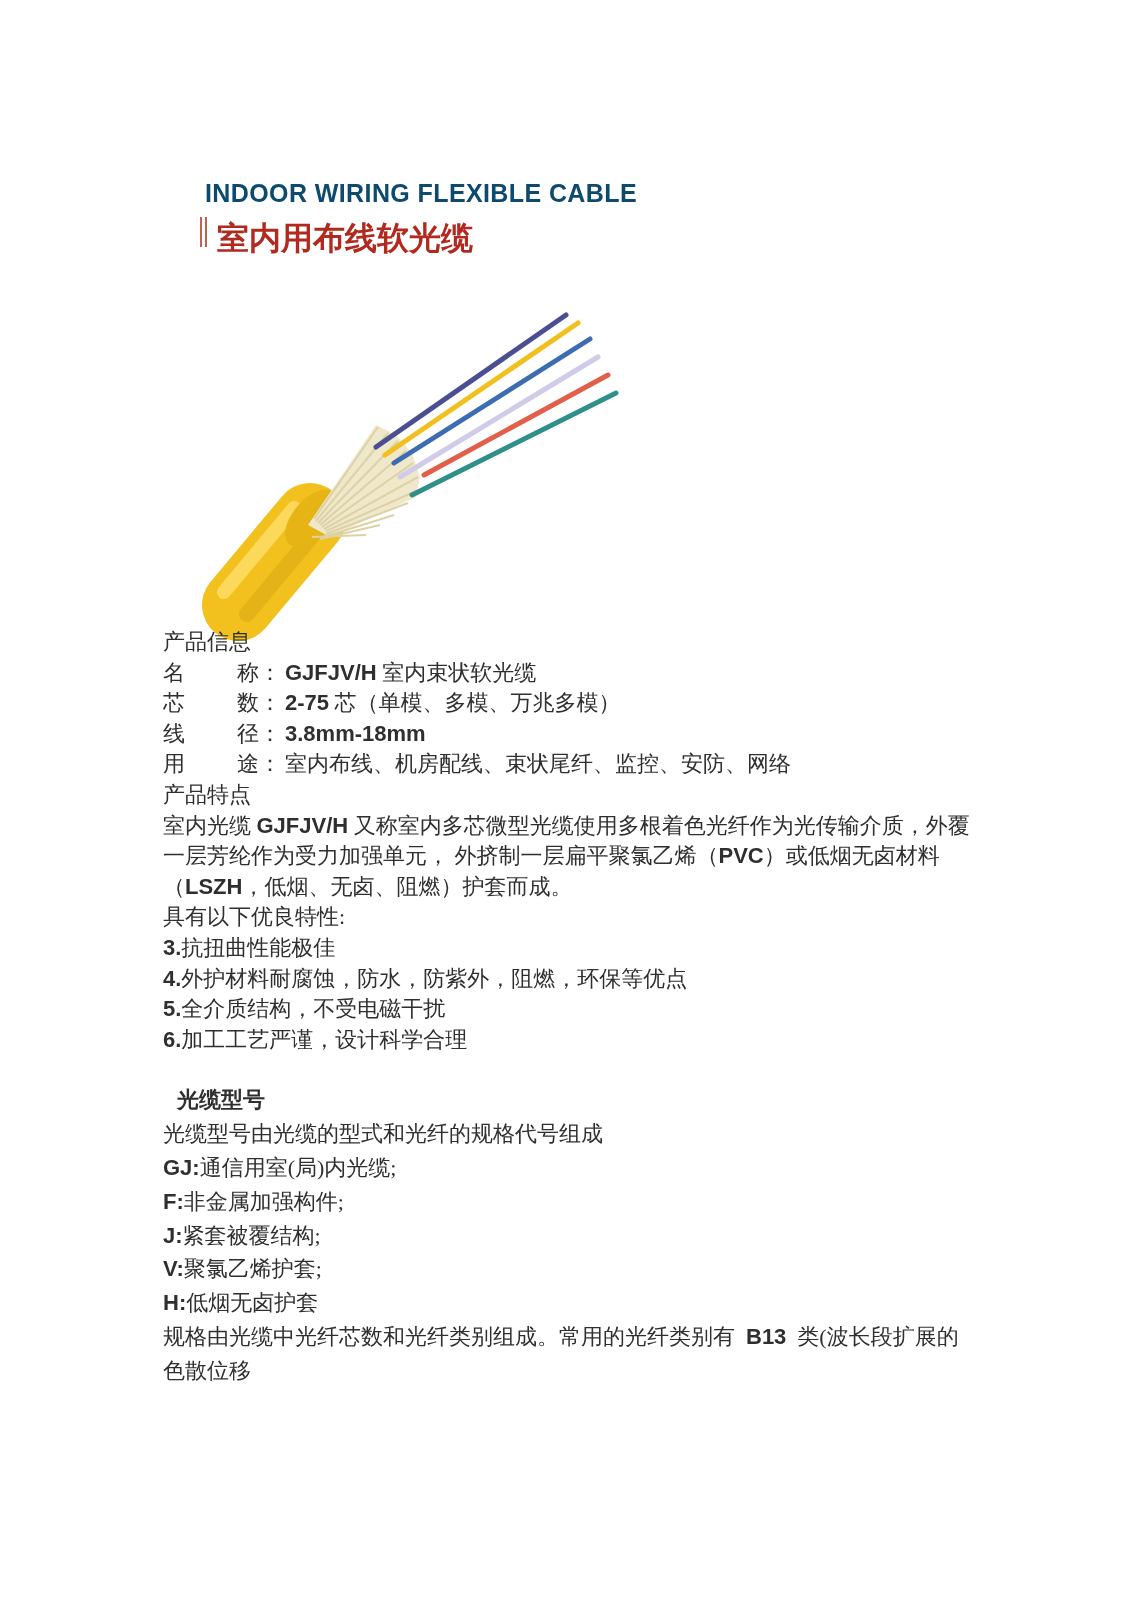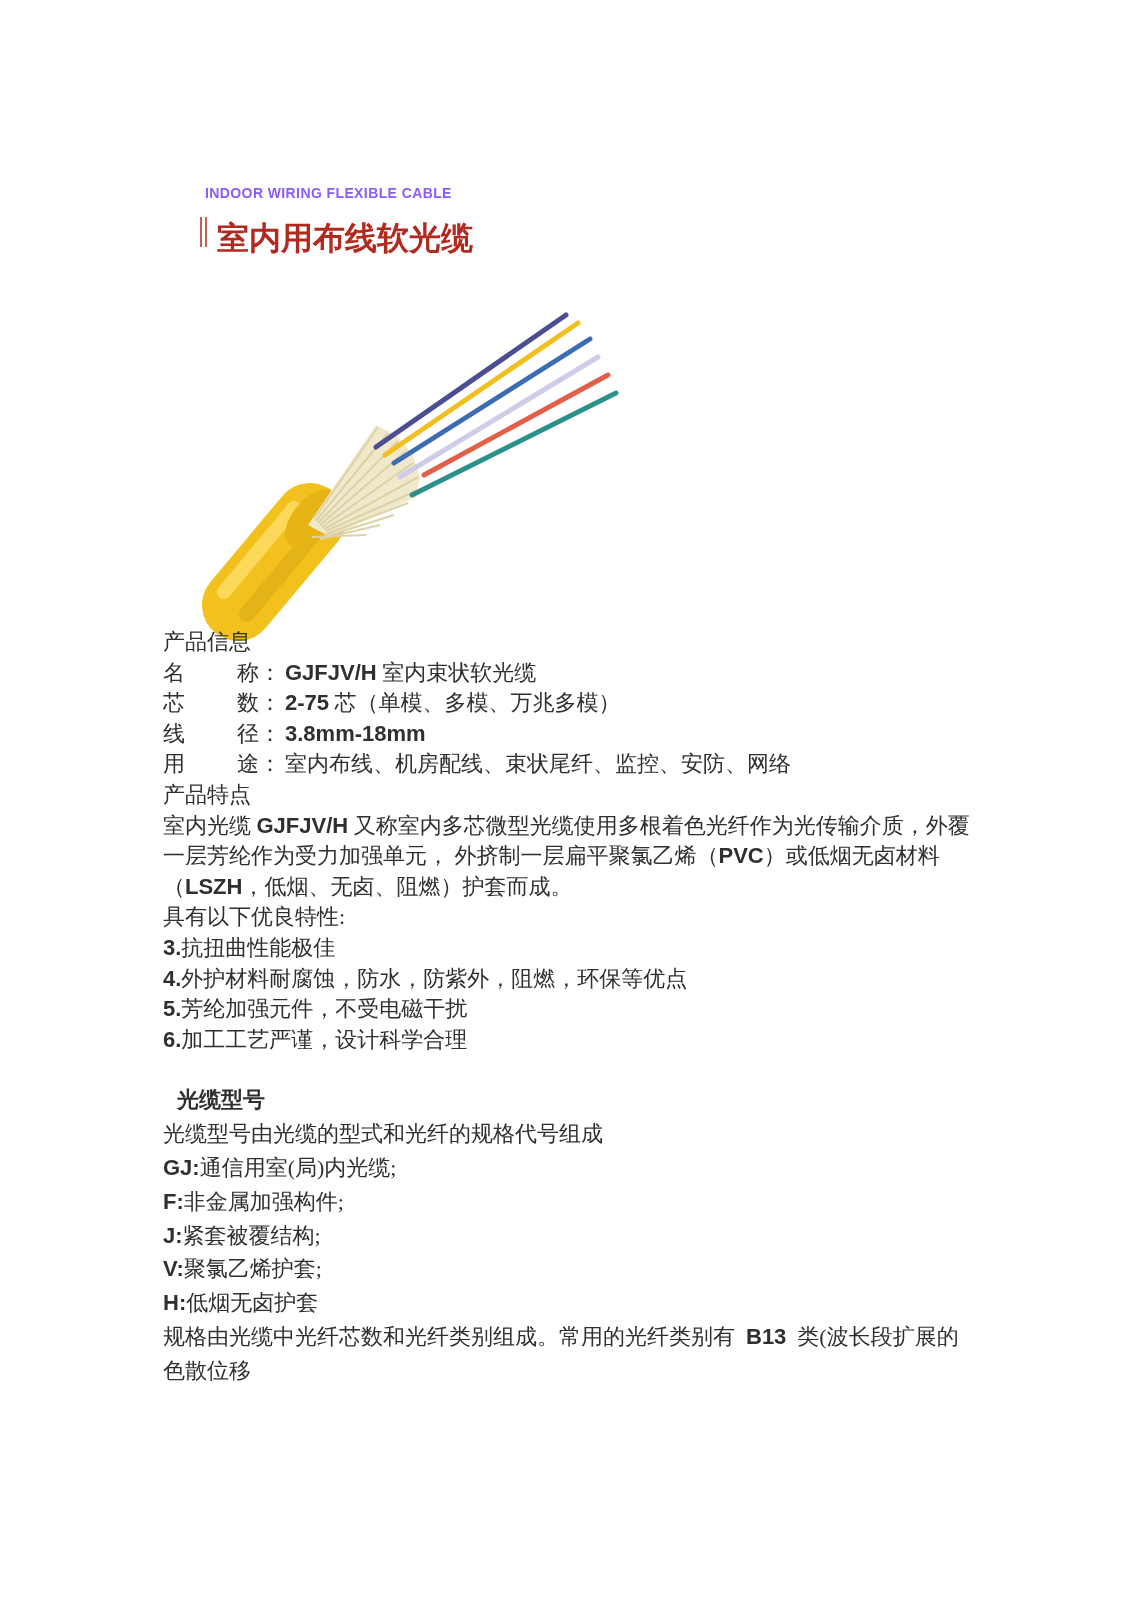--- a/index.html
+++ b/index.html
@@ -10,21 +10,21 @@
     background:#ffffff;
     color:#2f2f2f;
     font-family:"Liberation Serif","DejaVu Serif",serif;
     font-size:22px;
     overflow:hidden;
   }
   
   .hdr{position:absolute;left:205px;top:180px;}
   .title-en{
     font-family:"Liberation Sans","DejaVu Sans",sans-serif;
-    font-weight:700;font-size:14px;letter-spacing:.4px;color:#8b5cf6;
+    font-weight:700;font-size:25px;letter-spacing:.4px;color:#0c4a6e;
     line-height:26px;
   }
   .title-zh-row{display:flex;align-items:center;margin-top:2px;margin-left:-5px;}
   .red-bars{
     display:inline-block;width:0;height:30px;
     border-left:7px double #c4604e;margin-right:10px;
   }
   .title-zh{
     font-family:"Liberation Sans","DejaVu Sans",sans-serif;
     font-weight:700;font-size:32px;color:#b02a1f;line-height:36px;margin-top:12px;
@@ -109,21 +109,21 @@
     <div class="line"><span>室内光缆 </span><span class="lat">GJFJV/H</span><span> 又称室内多芯微型光缆使用多根着色光纤作为光传输介质，外覆一层芳纶作为受力加强单元， 外挤制一层扁平聚氯乙烯（</span><span class="lat">PVC</span><span>）或低烟无卤材料（</span><span class="lat">LSZH</span><span>，低烟、无卤、阻燃）护套而成。</span></div>
 
     <div class="line">具有以下优良特性:</div>
 
 
 
     <div class="line"><span class="lat">3.</span><span>抗扭曲性能极佳</span><span class="lat"></span><span></span><span class="lat"></span><span></span></div>
 
     <div class="line"><span class="lat">4.</span><span>外护材料耐腐蚀，防水，防紫外，阻燃，环保等优点</span><span class="lat"></span><span></span><span class="lat"></span><span></span></div>
 
-    <div class="line"><span class="lat">5.</span><span>芳纶加强元件，不受电磁干扰</span><span class="lat"></span><span></span><span class="lat"></span><span></span></div>
+    <div class="line"><span class="lat">5.</span><span>全介质结构，不受电磁干扰</span><span class="lat"></span><span></span><span class="lat"></span><span></span></div>
 
     <div class="line"><span class="lat">6.</span><span>加工工艺严谨，设计科学合理</span><span class="lat"></span><span></span><span class="lat"></span><span></span></div>
 
     <div class="model-block">
       <div class="line model-heading">光缆型号</div>
       <div class="line">光缆型号由光缆的型式和光纤的规格代号组成</div>
 
       <div class="line"><span class="lat">GJ:</span><span>通信用室(局)内光缆;</span></div>
       <div class="line"><span class="lat">F:</span><span>非金属加强构件;</span></div>
       <div class="line"><span class="lat">J:</span><span>紧套被覆结构;</span></div>

